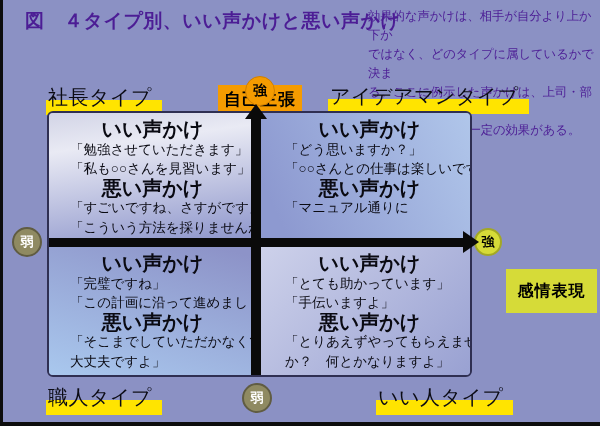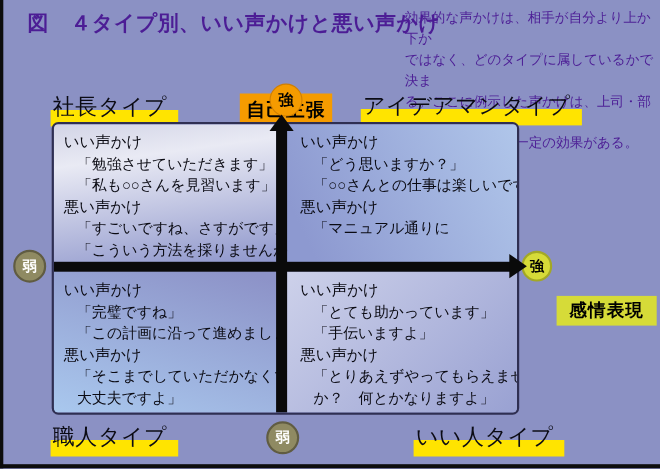--- a/index.html
+++ b/index.html
@@ -24,21 +24,21 @@
     font-size: 12.3px; line-height: 19px; color: #4c1d95;
     white-space: pre-line; font-weight: 500;
   }
 
   
   .axis-box {
     position: absolute; display: flex; align-items: center; justify-content: center;
     font-weight: bold; color: #000; margin-top: 40px;
   }
   .box-jiko   { left: 218px; top: 45px;  width: 84px; height: 28px; background: #f59b00; font-size: 17px; letter-spacing: 1px; }
-  .box-kanjo  { left: 506px; top: 229px; width: 91px; height: 27px; background: #d6db38; font-size: 16px; letter-spacing: 1px; }
+  .box-kanjo  { left: 506px; top: 229px; width: 91px; height: 44px; background: #d6db38; font-size: 16px; letter-spacing: 1px; }
 
   .axis-circle {
     position: absolute; border-radius: 50%;
     display: flex; align-items: center; justify-content: center;
     font-weight: bold;
   }
   .circ-strong-top   { left: 245px; top: 76px;  width: 30px; height: 30px; background: #f59b00; border: 1px solid #d07f00; font-size: 14px; color: #000; }
   .circ-strong-right { left: 474px; top: 228px; width: 28px; height: 28px; background: #d6db38; border: 2px solid #a3a825; font-size: 13px; color: #000; }
   .circ-weak-left    { left: 12px;  top: 227px; width: 30px; height: 30px; background: #8f8a62; border: 2px solid #605c42; font-size: 13px; color: #fff; }
   .circ-weak-bottom  { left: 242px; top: 383px; width: 30px; height: 30px; background: #8f8a62; border: 2px solid #605c42; font-size: 13px; color: #fff; }
@@ -81,21 +81,21 @@
   .arrowhead-right {
     position: absolute; left: 463px; top: 231px; width: 0; height: 0;
     border-top: 11px solid transparent; border-bottom: 11px solid transparent;
     border-left: 16px solid #0a0a0a; z-index: 3;
   }
 
   
   .quad-text { padding: 7px 4px 0 9px; font-size: 13.5px; line-height: 19.5px; color: #0a0a12; }
   .quad-tr .quad-text { padding-left: 12px; }
   .quad-br .quad-text { padding-left: 12px; }
-  .q-head { font-weight: normal; font-size: 14px; }
+  .q-head { font-weight: bold; font-size: 20px; text-align: center; }
   .q-quote { margin-left: 12px; white-space: nowrap; }
 </style>
 </head>
 <body>
 
 <div class="edge-left"></div>
 <div class="edge-bottom"></div>
 
 <div class="fig-title">図　４タイプ別、いい声かけと悪い声かけ</div>
 

